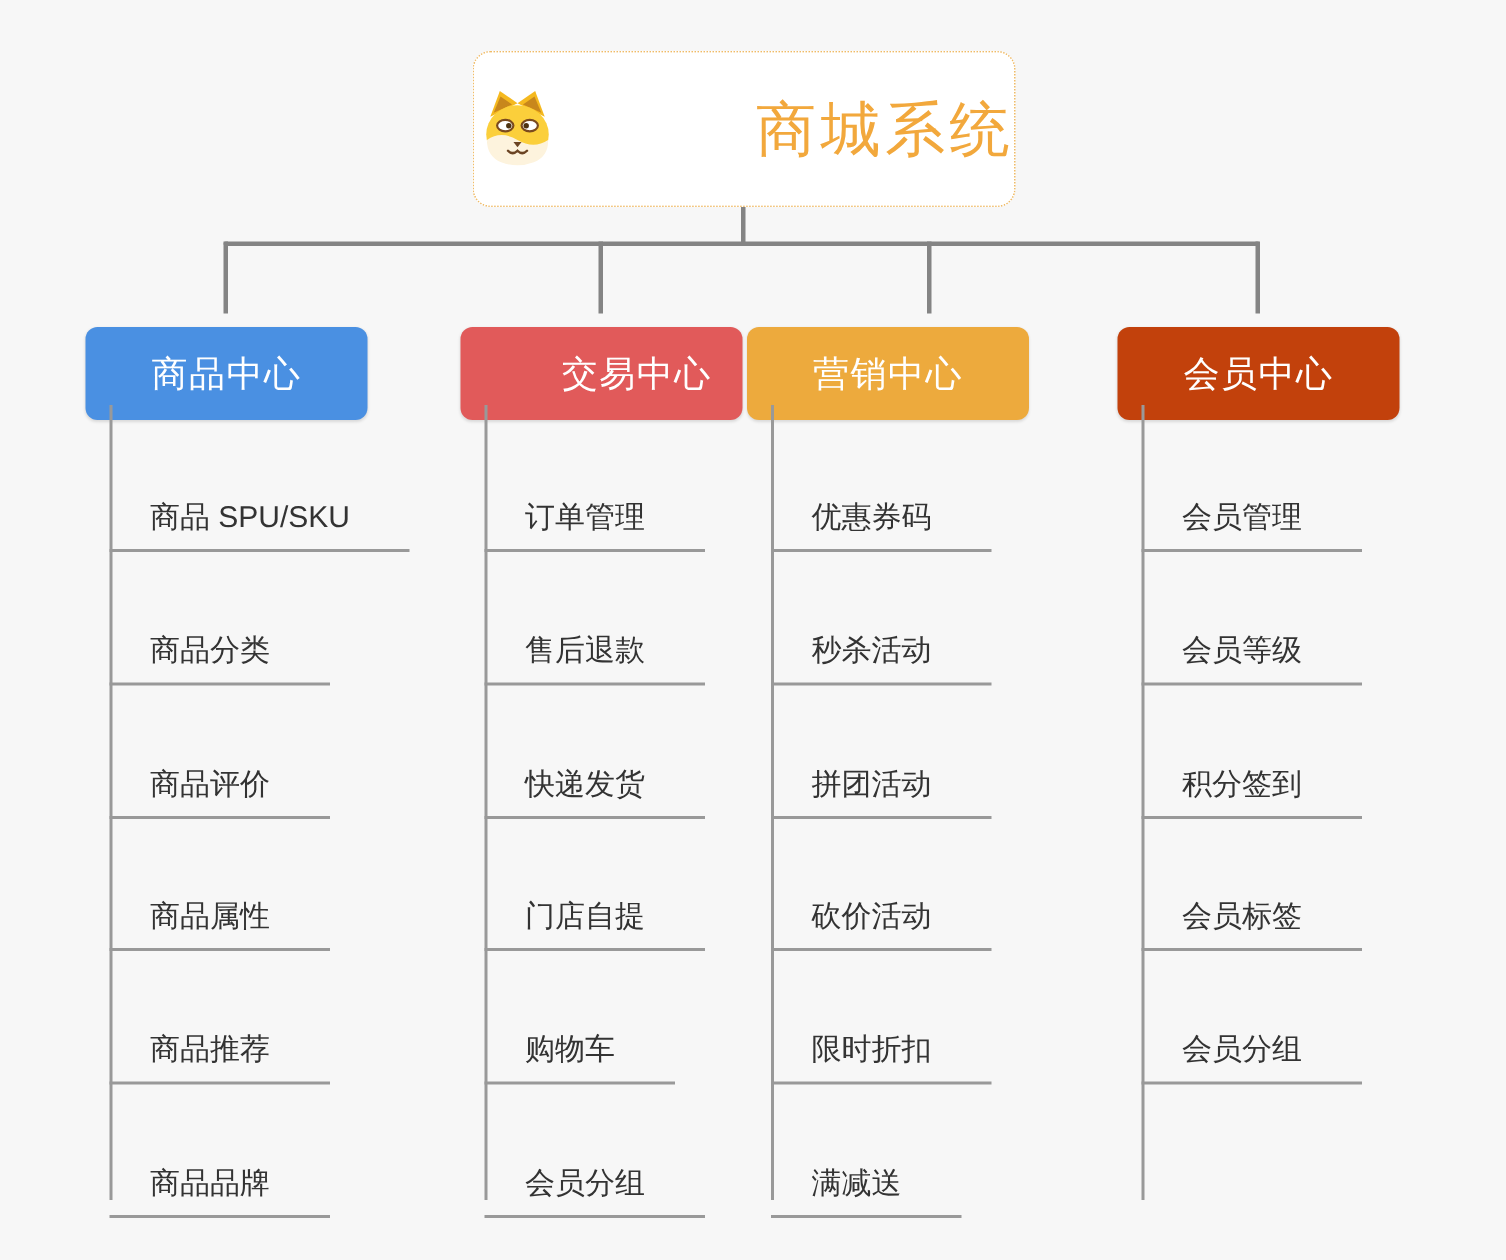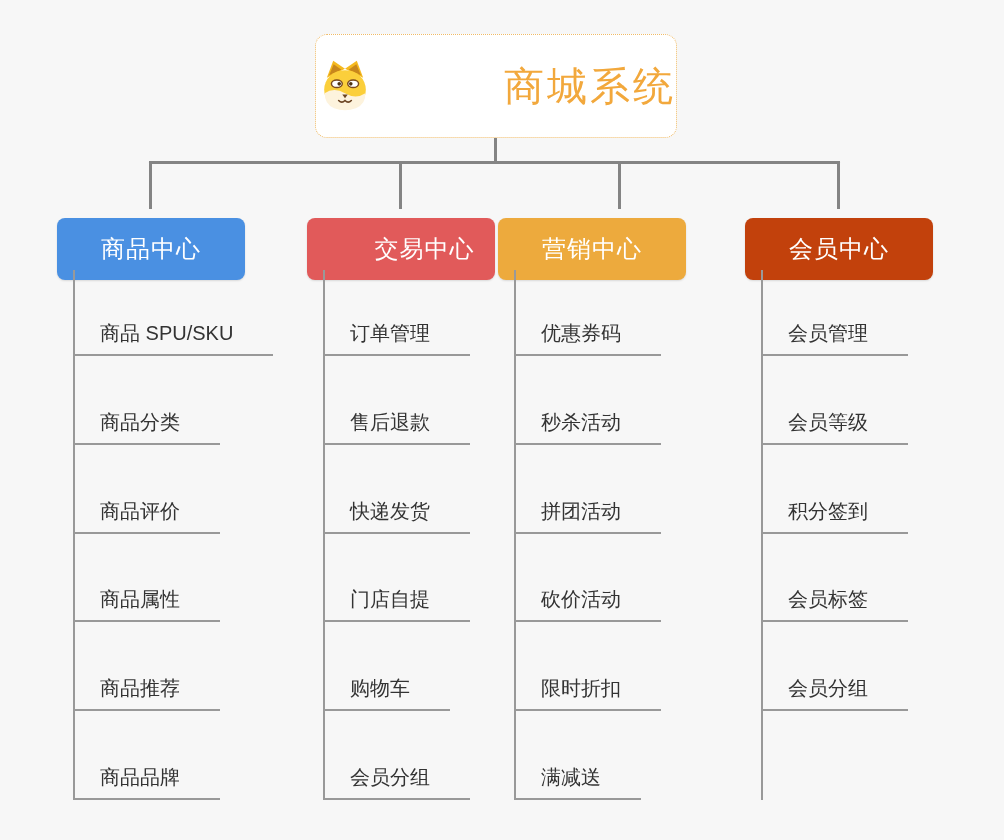--- a/index.html
+++ b/index.html
@@ -73,20 +73,21 @@
   }
   .item {
     position: absolute;
     left: 16px;
     padding: 0 40px 8px 27px;
     font-size: 20px;
     line-height: 26px;
     color: #333333;
     white-space: nowrap;
     border-bottom: 2px solid #999999;
+    margin-top: 12px;
   }
   .r0 { top: 112px; }
   .r1 { top: 201px; }
   .r2 { top: 290px; }
   .r3 { top: 378px; }
   .r4 { top: 467px; }
   .r5 { top: 556px; }
 </style>
 </head>
 <body>

